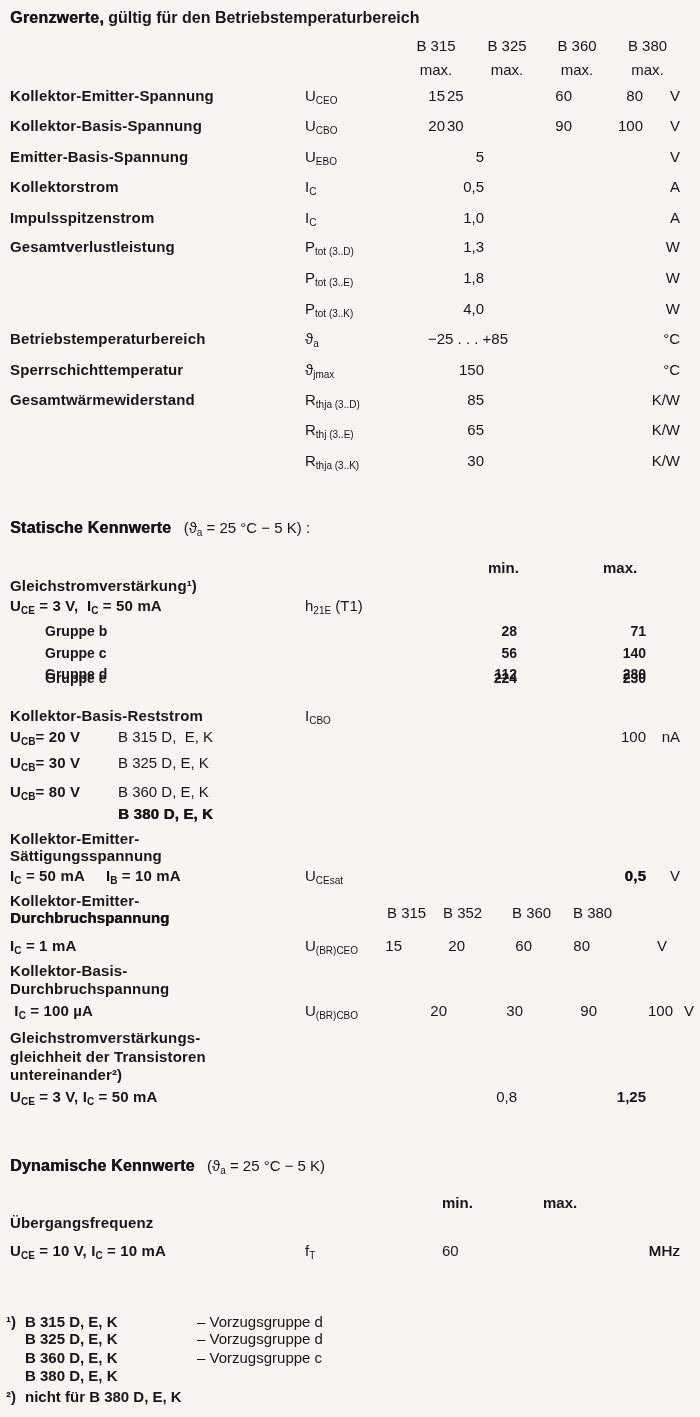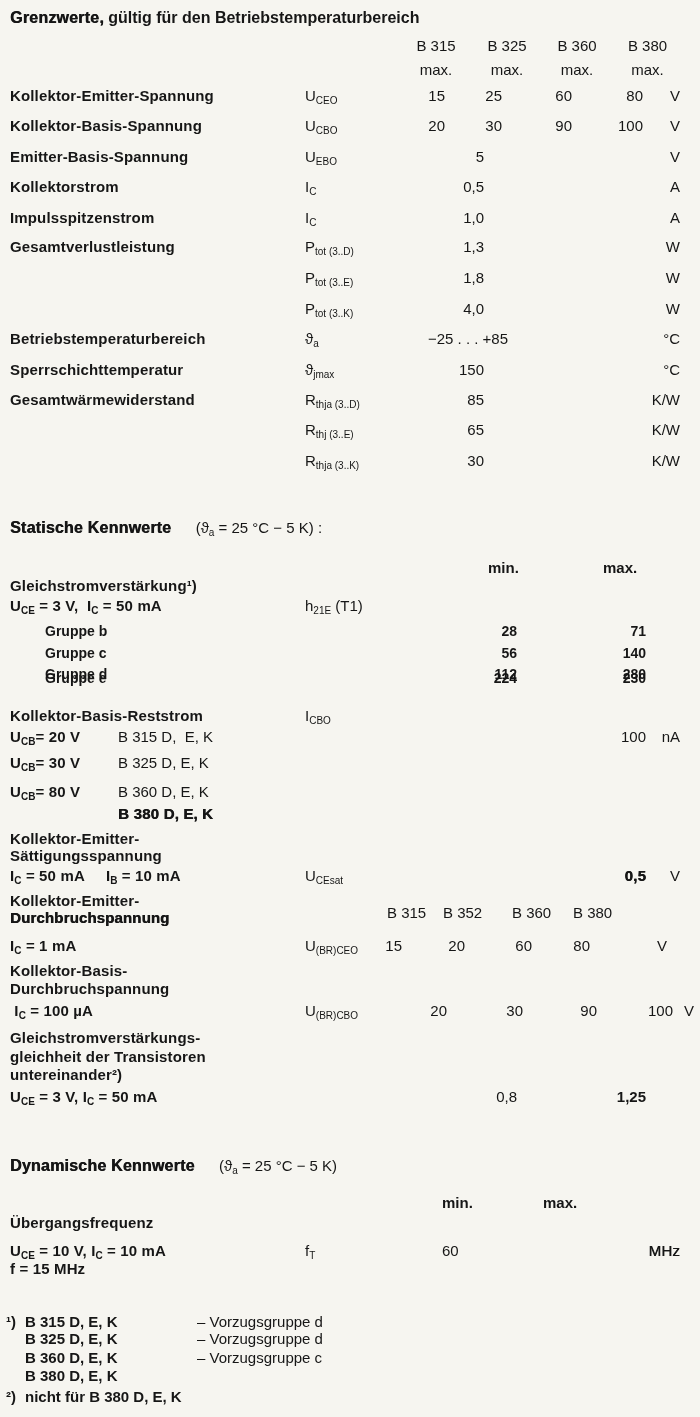--- a/index.html
+++ b/index.html
@@ -4,29 +4,29 @@
 <style>
   html,body{margin:0;padding:0;background:#e8e7e3;}
   .page{position:relative;width:700px;height:1417px;background:#f6f5f0;color:#161616;
         font-family:"Liberation Sans","DejaVu Sans",sans-serif;overflow:hidden;}
   .abs{position:absolute;left:10px;top:0;width:684px;height:100%;}
   .line{position:absolute;left:0;width:100%;height:20px;line-height:20px;font-size:15px;white-space:pre;}
   .line>span{position:absolute;top:0;height:100%;}
   .flow{white-space:normal;}
   .flow>span{position:static;display:inline;}
   .title{font-size:16px;font-weight:700;}
-  .cond400{font-weight:400;margin-left:20px;}
+  .cond400{font-weight:400;margin-left:8px;}
   .heavy{text-shadow:.5px 0 0 currentColor;letter-spacing:.2px;}
   .lab{left:0;font-weight:700;letter-spacing:.15px;}
   .sym{left:295px;font-weight:400;}
   .glabel{left:35px;font-weight:700;}
   .types{left:108px;font-weight:400;}
   .gr{height:29px;line-height:29px;}
   .g1{left:390px;width:45px;text-align:right;font-weight:400;}
-  .g2{left:437px;width:55px;text-align:right;font-weight:400;}
+  .g2{left:437px;width:55px;text-align:left;font-weight:400;}
   .g3{left:494px;width:68px;text-align:right;font-weight:400;}
   .g4{left:565px;width:68px;text-align:right;font-weight:400;}
   .gval{left:385px;width:89px;text-align:right;font-weight:400;}
   .unit{left:610px;width:60px;text-align:right;font-weight:400;}
   .h1{left:395px;width:62px;text-align:center;font-weight:400;}
   .h2{left:467px;width:60px;text-align:center;font-weight:400;}
   .h3{left:537px;width:60px;text-align:center;font-weight:400;}
   .h4{left:608px;width:59px;text-align:center;font-weight:400;}
   .sminh{left:478px;font-weight:700;}
   .smaxh{left:593px;font-weight:700;}
@@ -297,23 +297,20 @@
     </div>
     <div class="line" style="top:1213px">
       <span class="lab">Übergangsfrequenz</span>
     </div>
     <div class="line" style="top:1241px">
       <span class="lab">U<sub>CE</sub> = 10 V, I<sub>C</sub> = 10 mA</span>
       <span class="sym">f<sub>T</sub></span>
       <span class="dynmin">60</span>
       <span class="unit heavy">MHz</span>
     </div>
-    <div class="line" style="top:1259px">
-      <span class="lab">f = 15 MHz</span>
-    </div>
 
     <div class="line" style="top:1312px">
       <span class="fm">¹)</span>
       <span class="ftp">B 315 D, E, K</span>
       <span class="fnote">– Vorzugsgruppe d</span>
     </div>
     <div class="line" style="top:1329px">
       <span class="ftp">B 325 D, E, K</span>
       <span class="fnote">– Vorzugsgruppe d</span>
     </div>

